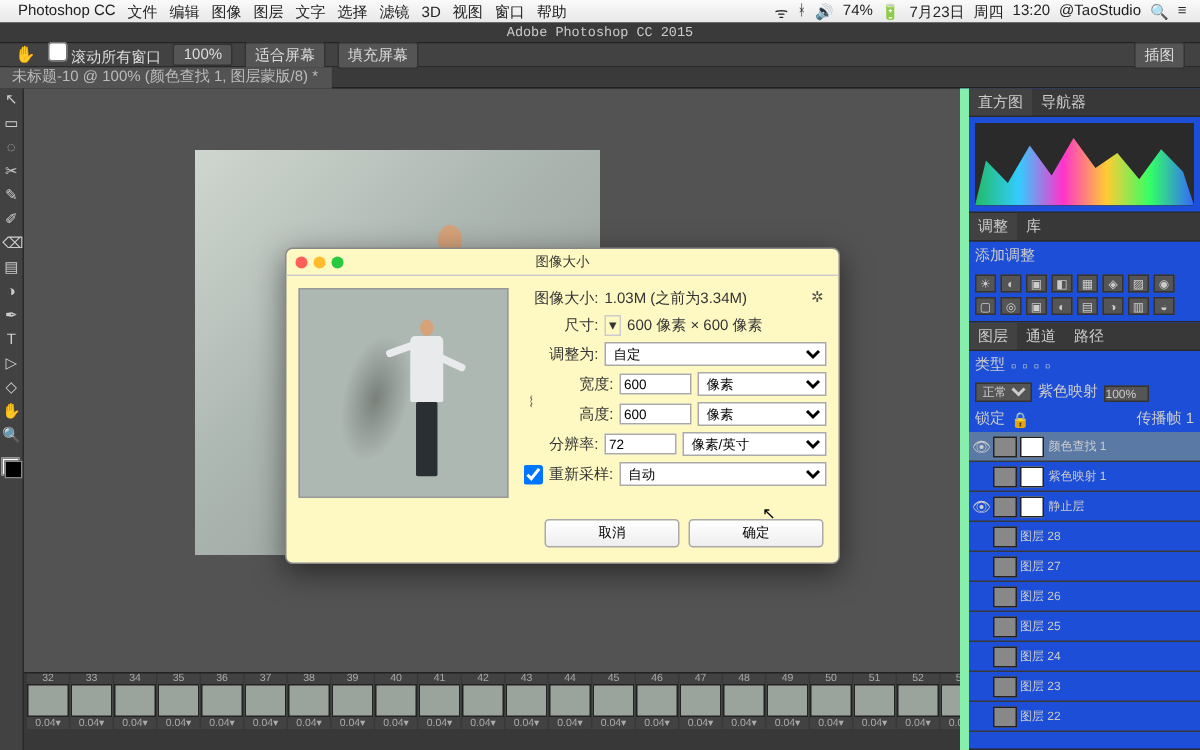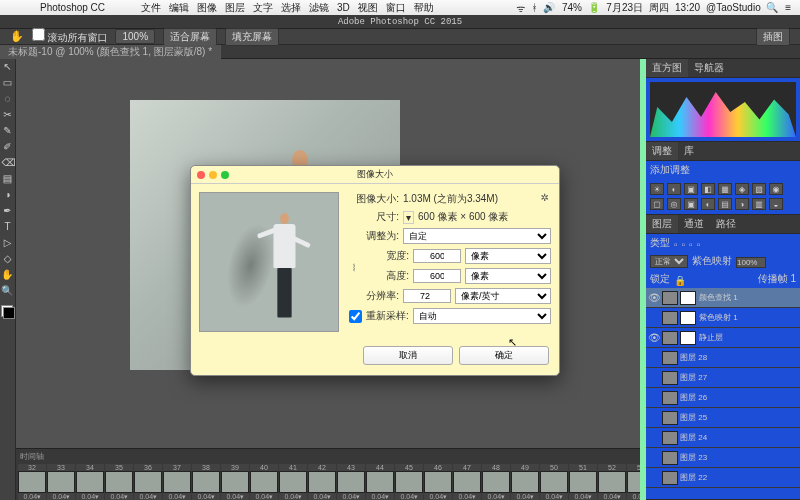--- a/index.html
+++ b/index.html
@@ -1,17 +1,17 @@
 <!DOCTYPE html>
 <html><head>
 <meta charset="utf-8">
 <style>
 *{margin:0;padding:0;box-sizing:border-box;font-family:"Helvetica Neue",Arial,sans-serif;font-size:10px;}
 body{background:#535353;width:800px;height:500px;overflow:hidden;position:relative;}
-.mac-menu{height:15px;background:linear-gradient(#fafafa,#e8e8e8);display:flex;align-items:center;padding:0 6px;color:#222;font-size:9px;gap:28px;}
+.mac-menu{height:15px;background:linear-gradient(#fafafa,#e8e8e8);display:flex;align-items:center;padding:0 6px;color:#222;font-size:9px;}
 .mac-menu .apple{font-size:11px;margin-right:6px;}
 .mac-menu span{margin-right:8px;}
 .mac-menu .right{margin-left:auto;display:flex;align-items:center;}
 .mac-menu .right span{margin:0 3px;}
 .app-title{height:14px;background:#3a3a3a;color:#ccc;text-align:center;line-height:14px;font-size:9px;border-bottom:1px solid #222;font-family:Liberation Mono, monospace;}
 .topbar{height:16px;background:#424242;display:flex;align-items:center;padding:0 10px;color:#ddd;font-size:9px;gap:8px;border-bottom:1px solid #2a2a2a;}
 .topbar .hand{font-size:11px;}
 .topbar .btn{background:#555;border:1px solid #333;padding:1px 6px;border-radius:2px;}
 .topbar .pic{margin-left:auto;}
 .tabs{height:14px;background:#3a3a3a;display:flex;align-items:center;color:#bbb;font-size:8px;border-bottom:1px solid #222;}
@@ -65,21 +65,21 @@
 .tr-y{background:#ffbd2e;}
 .tr-g{background:#27c93f;}
 .dlg-title .tt{position:absolute;left:0;right:0;text-align:center;font-size:9px;color:#333;}
 .dlg-body{display:flex;padding:8px;gap:10px;}
 .preview{width:140px;height:140px;background:#aeb8b2;border:1px solid #999;position:relative;overflow:hidden;}
 .preview .shadow{left:28px;top:30px;width:45px;height:85px;}
 .preview .man{left:68px;top:20px;transform:scale(0.55);transform-origin:top left;}
 .form{flex:1;font-size:9px;color:#333;}
 .form-row{display:flex;align-items:center;margin-bottom:4px;gap:4px;}
 .form-row .lab{width:50px;text-align:right;}
-.form-row input[type=text]{width:48px;border:1px solid #aaa;padding:1px 16px;font-size:9px;}
+.form-row input[type=text]{width:48px;border:1px solid #aaa;padding:1px 2px;font-size:9px;}
 .form-row select{flex:1;border:1px solid #aaa;font-size:9px;padding:1px;background:#fff;}
 .link-ico{width:10px;text-align:center;color:#666;}
 .gear{position:absolute;right:10px;top:26px;font-size:10px;color:#555;}
 .dlg-foot{display:flex;justify-content:flex-end;gap:6px;padding:6px 10px 10px;}
 .dlg-foot button{width:90px;padding:2px 0;font-size:9px;border:1px solid #aaa;border-radius:3px;background:linear-gradient(#fff,#eee);}
 .cursor{position:absolute;left:508px;top:336px;font-size:11px;color:#000;pointer-events:none;}
 </style>
 </head>
 <body>
 
@@ -258,21 +258,20 @@
         <div class="layer">
           <span class="eye"></span>
           <span class="thumb"></span>
           <span class="nm">图层 22</span>
         </div>
       </div>
   </div>
 </div>
 
 <div class="timeline">
-  <div class="lbl">时间轴</div>
   <div class="frames" id="frames">
       <div class="frame">
         <div class="fn">32</div>
         <div class="fi"></div>
         <div class="fd">0.04▾</div>
       </div>
       <div class="frame">
         <div class="fn">33</div>
         <div class="fi"></div>
         <div class="fd">0.04▾</div>

